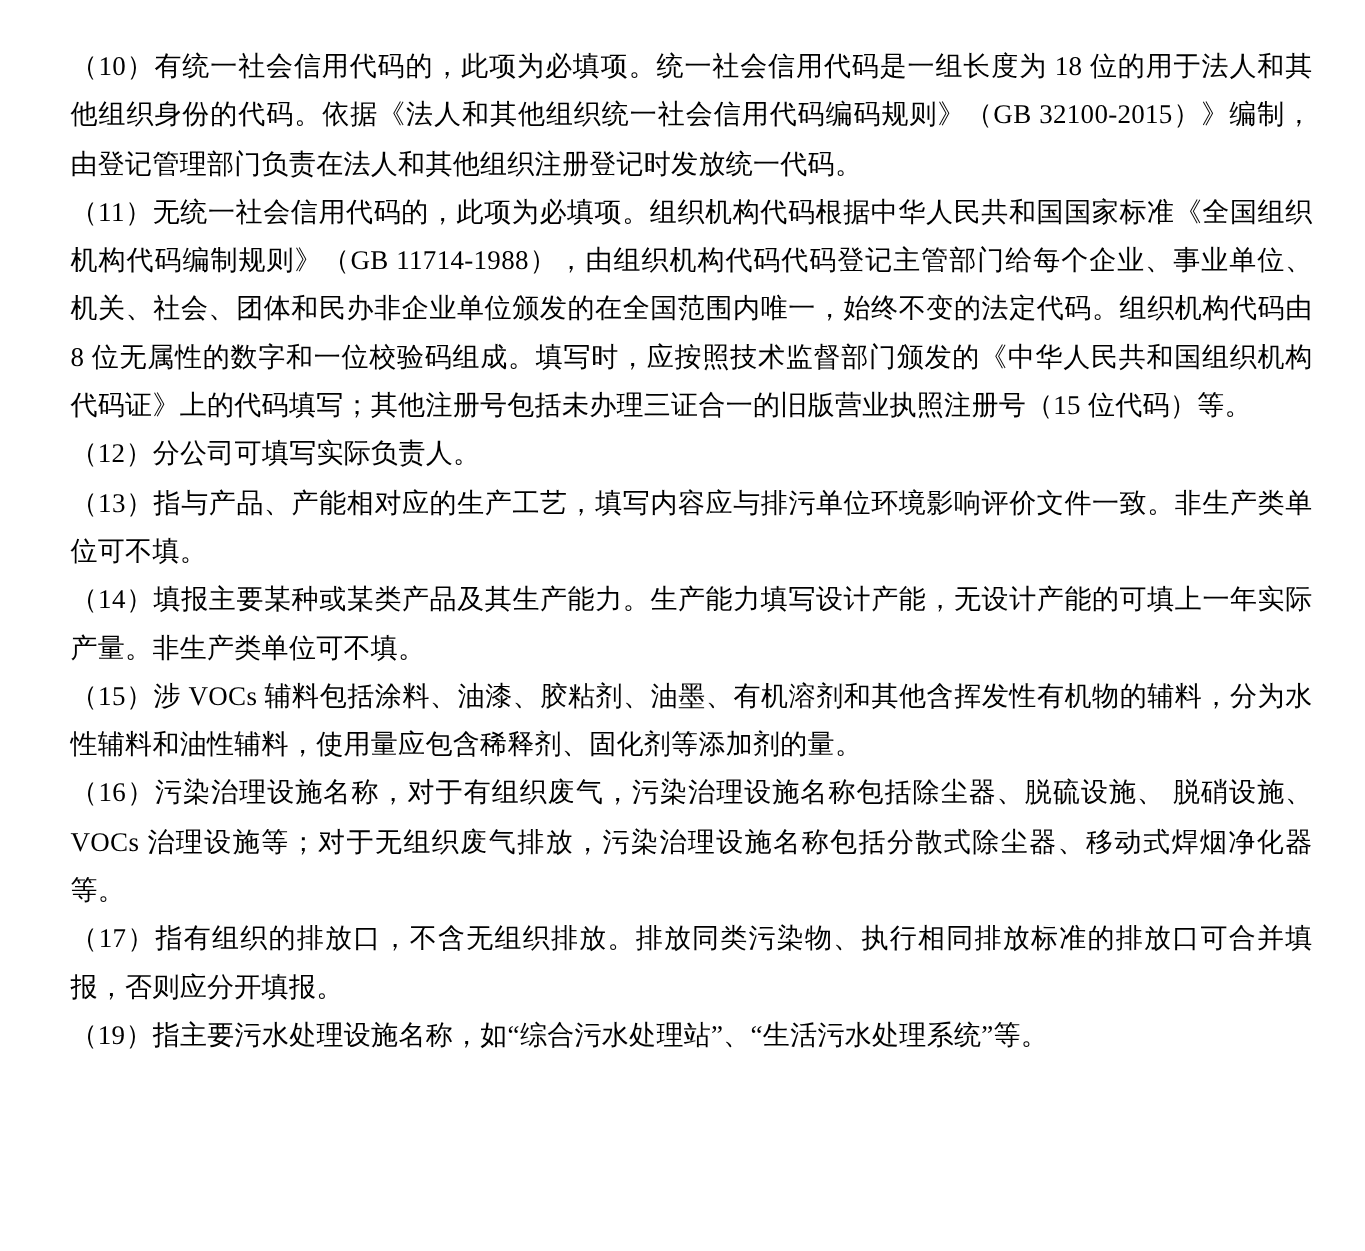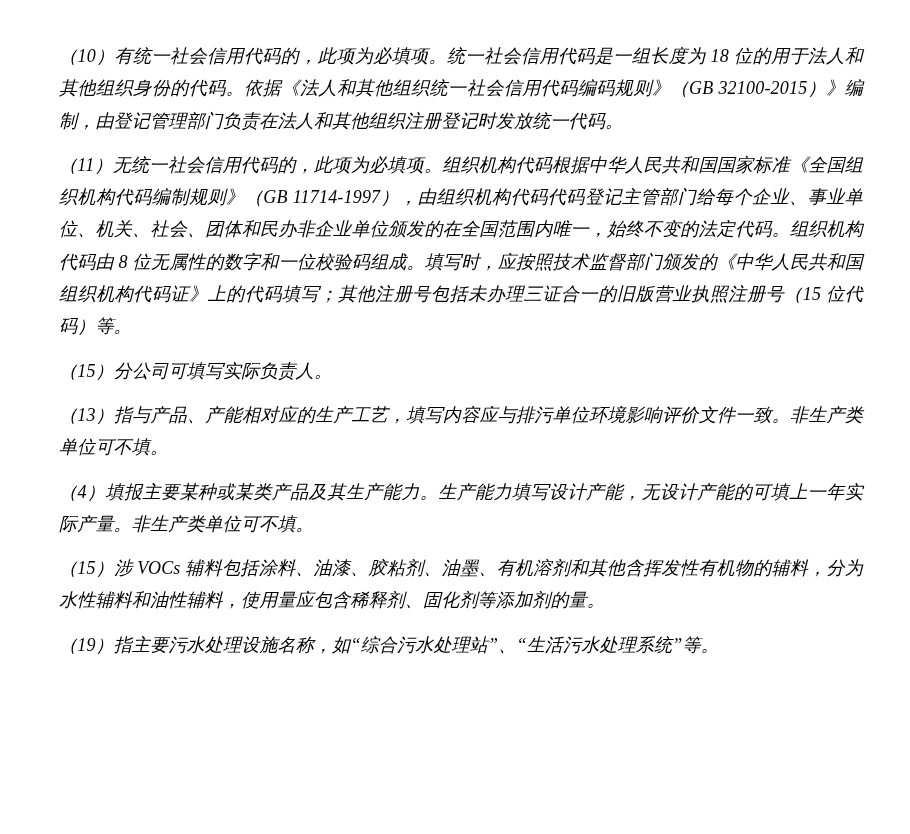--- a/index.html
+++ b/index.html
@@ -17,33 +17,34 @@
     width: 910px;
     height: 834px;
     padding: 28px 35px 0 47px;
     background: #ffffff;
     font-family: "Liberation Serif", "DejaVu Serif", serif;
     font-size: 18px;
     line-height: 32.3px;
     color: #000000;
   }
   .para {
-    margin: 12px;
+    margin: 0;
     padding: 0;
     text-align: justify;
     text-justify: inter-ideograph;
     letter-spacing: 0.2px;
-    font-style: italic;
   }
 </style>
 </head>
 <body>
 
 <div class="page">
   <p class="para">（10）有统一社会信用代码的，此项为必填项。统一社会信用代码是一组长度为 18 位的用于法人和其他组织身份的代码。依据《法人和其他组织统一社会信用代码编码规则》（GB 32100-2015）》编制，由登记管理部门负责在法人和其他组织注册登记时发放统一代码。</p>
-  <p class="para">（11）无统一社会信用代码的，此项为必填项。组织机构代码根据中华人民共和国国家标准《全国组织机构代码编制规则》（GB 11714-1997），由组织机构代码代码登记主管部门给每个企业、事业单位、机关、社会、团体和民办非企业单位颁发的在全国范围内唯一，始终不变的法定代码。组织机构代码由 8 位无属性的数字和一位校验码组成。填写时，应按照技术监督部门颁发的《中华人民共和国组织机构代码证》上的代码填写；其他注册号包括未办理三证合一的旧版营业执照注册号（15 位代码）等。</p>
-  <p class="para">（15）分公司可填写实际负责人。</p>
+  <p class="para">（11）无统一社会信用代码的，此项为必填项。组织机构代码根据中华人民共和国国家标准《全国组织机构代码编制规则》（GB 11714-1988），由组织机构代码代码登记主管部门给每个企业、事业单位、机关、社会、团体和民办非企业单位颁发的在全国范围内唯一，始终不变的法定代码。组织机构代码由 8 位无属性的数字和一位校验码组成。填写时，应按照技术监督部门颁发的《中华人民共和国组织机构代码证》上的代码填写；其他注册号包括未办理三证合一的旧版营业执照注册号（15 位代码）等。</p>
+  <p class="para">（12）分公司可填写实际负责人。</p>
   <p class="para">（13）指与产品、产能相对应的生产工艺，填写内容应与排污单位环境影响评价文件一致。非生产类单位可不填。</p>
-  <p class="para">（4）填报主要某种或某类产品及其生产能力。生产能力填写设计产能，无设计产能的可填上一年实际产量。非生产类单位可不填。</p>
+  <p class="para">（14）填报主要某种或某类产品及其生产能力。生产能力填写设计产能，无设计产能的可填上一年实际产量。非生产类单位可不填。</p>
   <p class="para">（15）涉 VOCs 辅料包括涂料、油漆、胶粘剂、油墨、有机溶剂和其他含挥发性有机物的辅料，分为水性辅料和油性辅料，使用量应包含稀释剂、固化剂等添加剂的量。</p>
+  <p class="para">（16）污染治理设施名称，对于有组织废气，污染治理设施名称包括除尘器、脱硫设施、 脱硝设施、VOCs 治理设施等；对于无组织废气排放，污染治理设施名称包括分散式除尘器、移动式焊烟净化器等。</p>
+  <p class="para">（17）指有组织的排放口，不含无组织排放。排放同类污染物、执行相同排放标准的排放口可合并填报，否则应分开填报。</p>
   <p class="para">（19）指主要污水处理设施名称，如“综合污水处理站”、“生活污水处理系统”等。</p>
 
 </div>
 
 </body></html>

